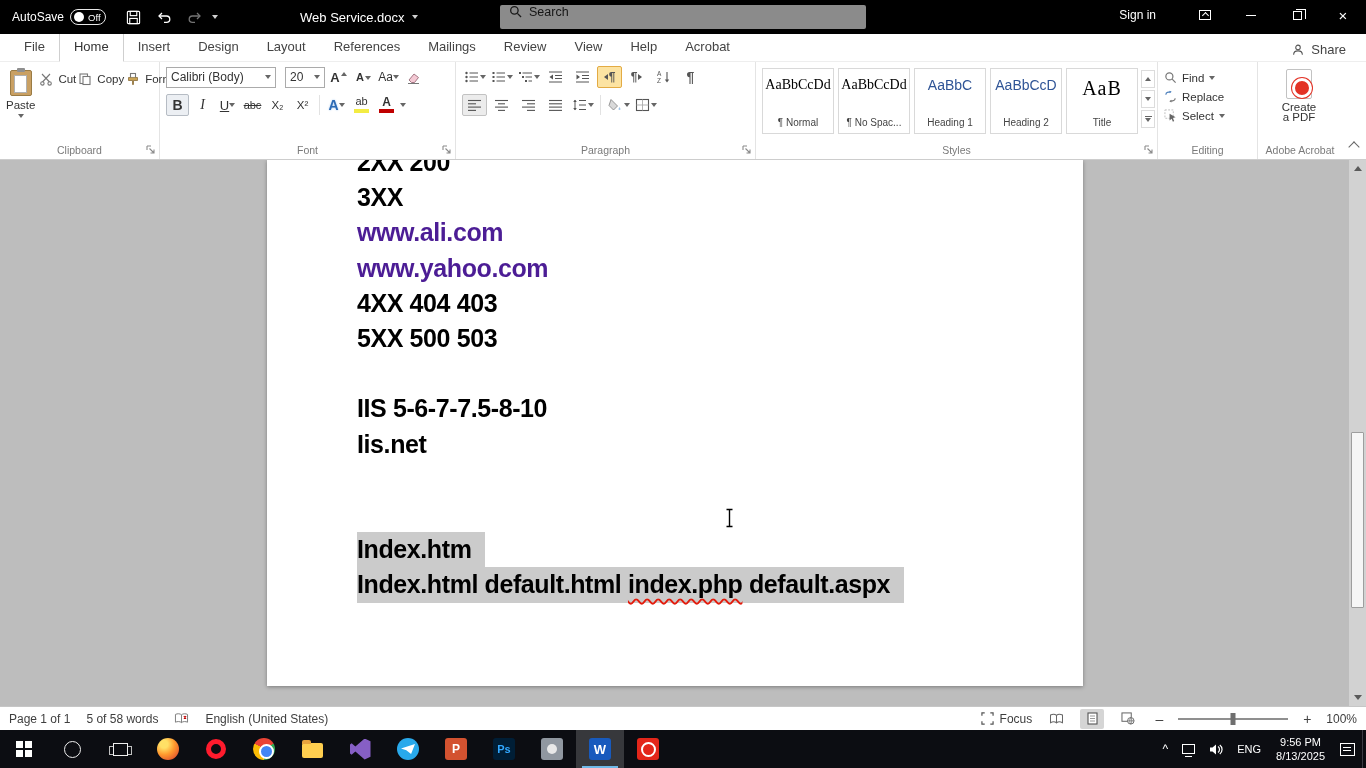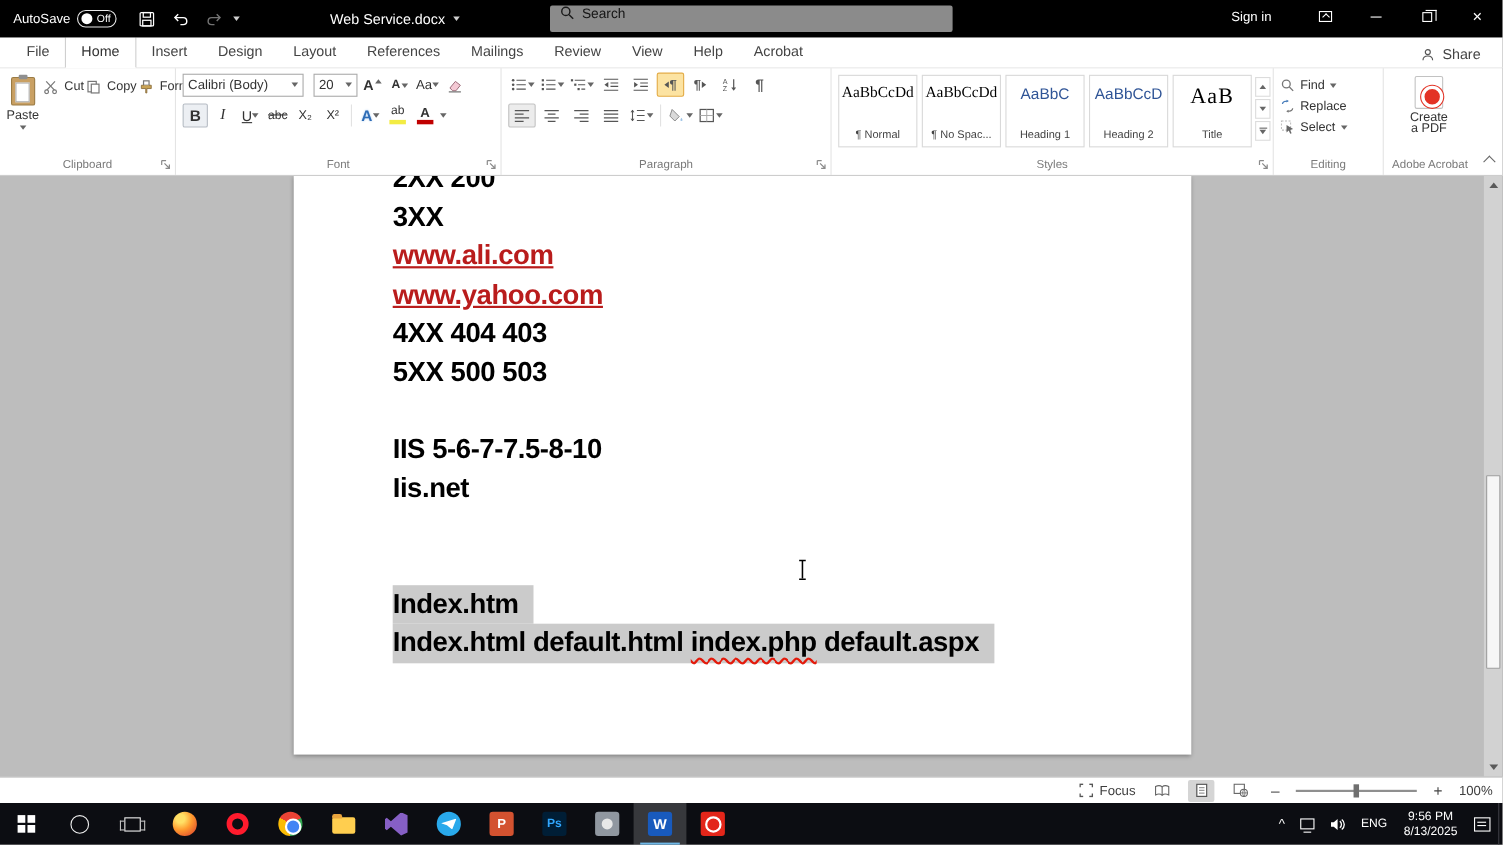--- a/index.html
+++ b/index.html
@@ -112,21 +112,21 @@
   .pdf-art{width:26px;height:30px;background:#fff;border:1px solid #c2c2c2;border-radius:2px;position:relative}
   .pdf-art::after{content:"";position:absolute;left:5px;top:8px;width:14px;height:14px;border-radius:50%;background:#e33225;border:3px solid #fff;box-shadow:0 0 0 1px #e33225}
   .collapse-chev{position:absolute;right:8px;bottom:8px;width:8px;height:8px;border-left:1.6px solid #666;border-top:1.6px solid #666;transform:rotate(45deg)}
 
   
   .doc-area{flex:1 1 auto;background:#bdbdbd;position:relative;overflow:hidden}
   .page{position:absolute;left:267px;top:0;width:816px;height:526px;background:#fff;box-shadow:0 1px 4px rgba(0,0,0,.35);overflow:hidden}
   .doc-text{margin:-15px 0 0 90px;font-weight:bold;font-size:25px;line-height:35.2px;letter-spacing:-.4px;color:#000;white-space:pre}
   .doc-line{white-space:pre}
   .doc-line.selected{background:#cbcbcb;width:fit-content;padding-right:14px}
-  .link{color:#b91c1c;text-decoration:underline}
+  .link{color:#4c1d95;}
   .misspell{text-decoration-line:underline;text-decoration-style:wavy;text-decoration-color:#e31b0c;text-decoration-thickness:1.5px;text-underline-offset:5px}
   .ibeam{position:absolute;left:724px;top:348px}
   
   .scrollbar{position:absolute;right:0;top:0;bottom:0;width:17px;background:#d2d2d2}
   .sb-arrow{position:absolute;left:0;width:17px;height:17px;display:flex;align-items:center;justify-content:center}
   .sb-arrow.up{top:0}.sb-arrow.down{bottom:0}
   .sb-tri-up{width:0;height:0;border-left:4px solid transparent;border-right:4px solid transparent;border-bottom:5px solid #5a5a5a}
   .sb-tri-dn{width:0;height:0;border-left:4px solid transparent;border-right:4px solid transparent;border-top:5px solid #5a5a5a}
   .sb-thumb{position:absolute;left:2px;right:2px;top:272px;height:176px;background:#f6f6f6;border:1px solid #9e9e9e;border-radius:1px}
 
@@ -631,20 +631,32 @@
           <span class="sb-tri-up"></span>
         </div>
       <div class="sb-thumb"></div>
       <div class="sb-arrow down">
           <span class="sb-tri-dn"></span>
         </div>
     </div>
   </div>
 
   <div class="statusbar">
+    <div class="sb-left">
+      <span>Page 1 of 1</span>
+      <span>5 of 58 words</span>
+      <span>
+        <svg width="15" height="13" viewBox="0 0 16 14">
+            <path d="M8 3 C6.5 1.6 3.5 1.6 1.5 2.6 V11 C3.5 10 6.5 10 8 11.4 C9.5 10 12.5 10 14.5 11 V2.6 C12.5 1.6 9.5 1.6 8 3 Z" fill="#fff" stroke="#777" stroke-width="1"></path>
+            <line x1="8" y1="3" x2="8" y2="11.4" stroke="#777" stroke-width="1"></line>
+            <path d="M10.5 4.5 L13 7 M13 4.5 L10.5 7" stroke="#c00000" stroke-width="1.2"></path>
+          </svg>
+      </span>
+      <span>English (United States)</span>
+    </div>
     <div class="sb-right">
       <span class="focus-wrap">
         <svg width="13" height="13" viewBox="0 0 14 14">
             <path d="M1 4 V1 H4 M10 1 H13 V4 M13 10 V13 H10 M4 13 H1 V10" fill="none" stroke="#555" stroke-width="1.3"></path>
           </svg>
         <span>Focus</span>
       </span>
       <span class="viewbtn">
         <svg width="15" height="12" viewBox="0 0 16 13">
             <path d="M8 2.5 C6.5 1.2 3.5 1.2 1.5 2.2 V10.5 C3.5 9.5 6.5 9.5 8 10.8 C9.5 9.5 12.5 9.5 14.5 10.5 V2.2 C12.5 1.2 9.5 1.2 8 2.5 Z" fill="none" stroke="#666" stroke-width="1.1"></path>

